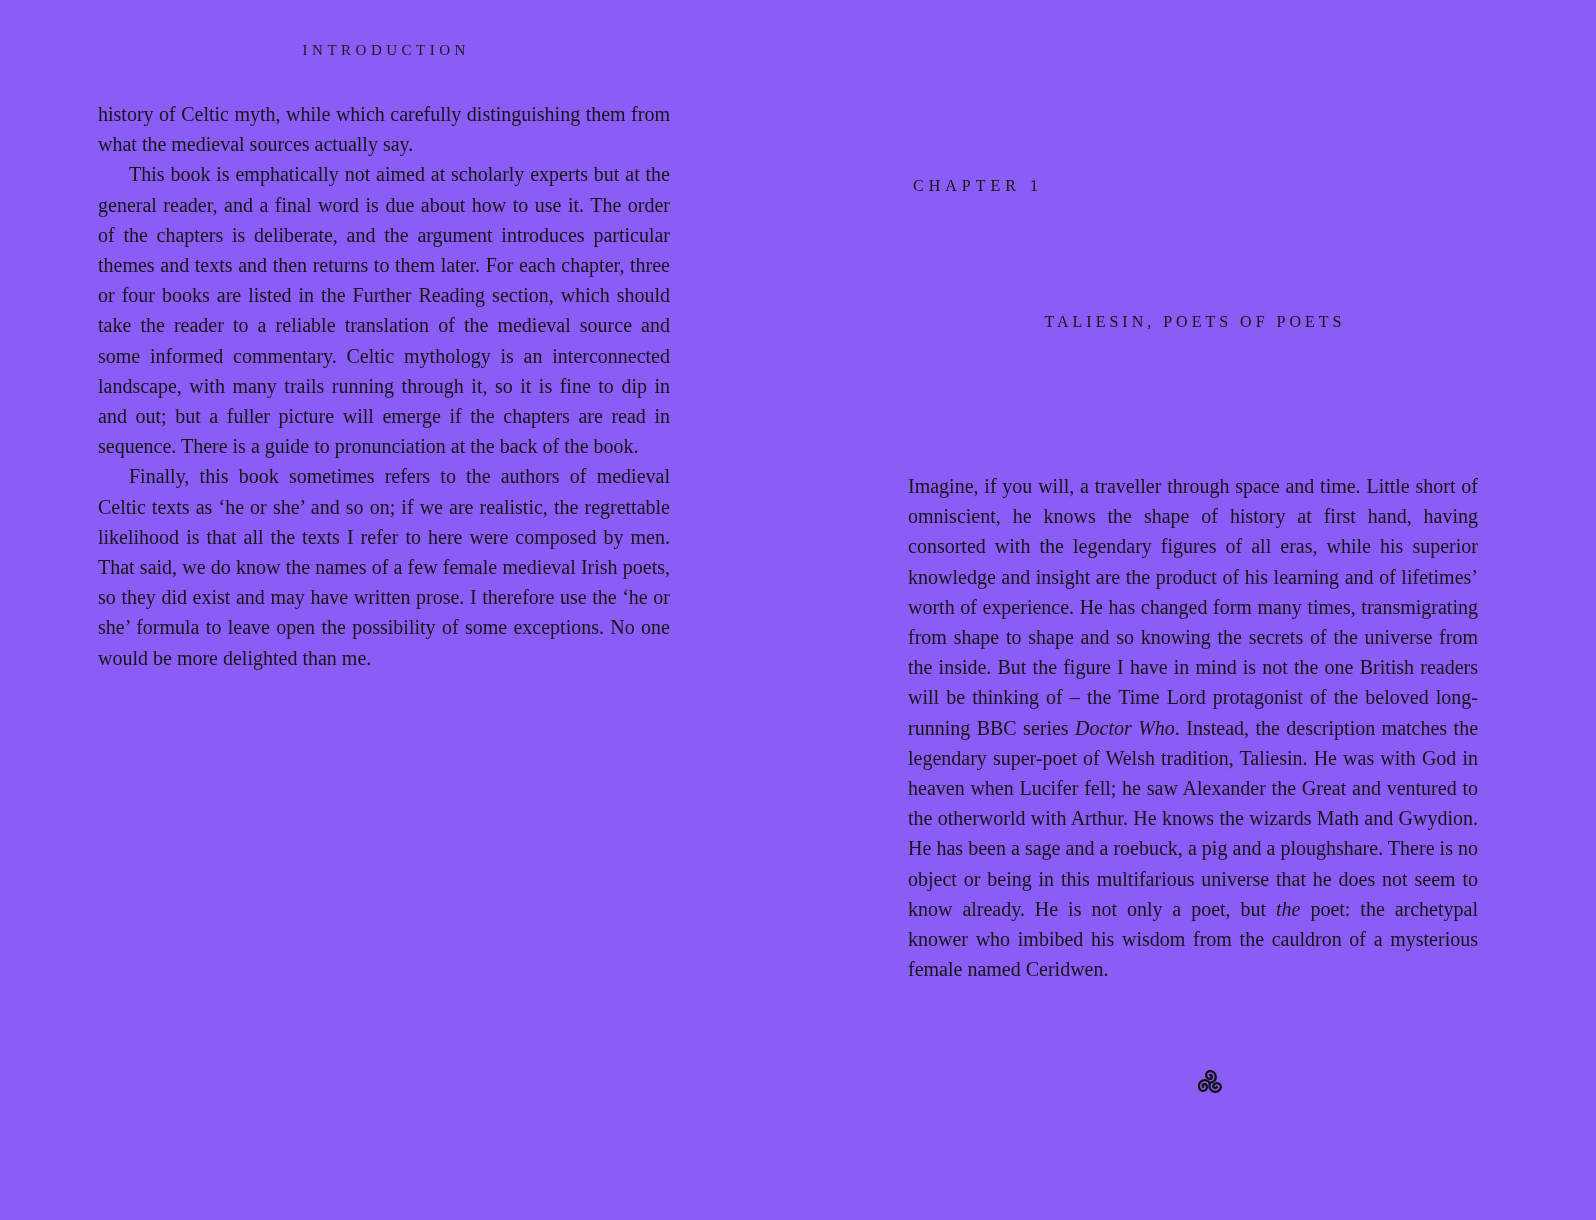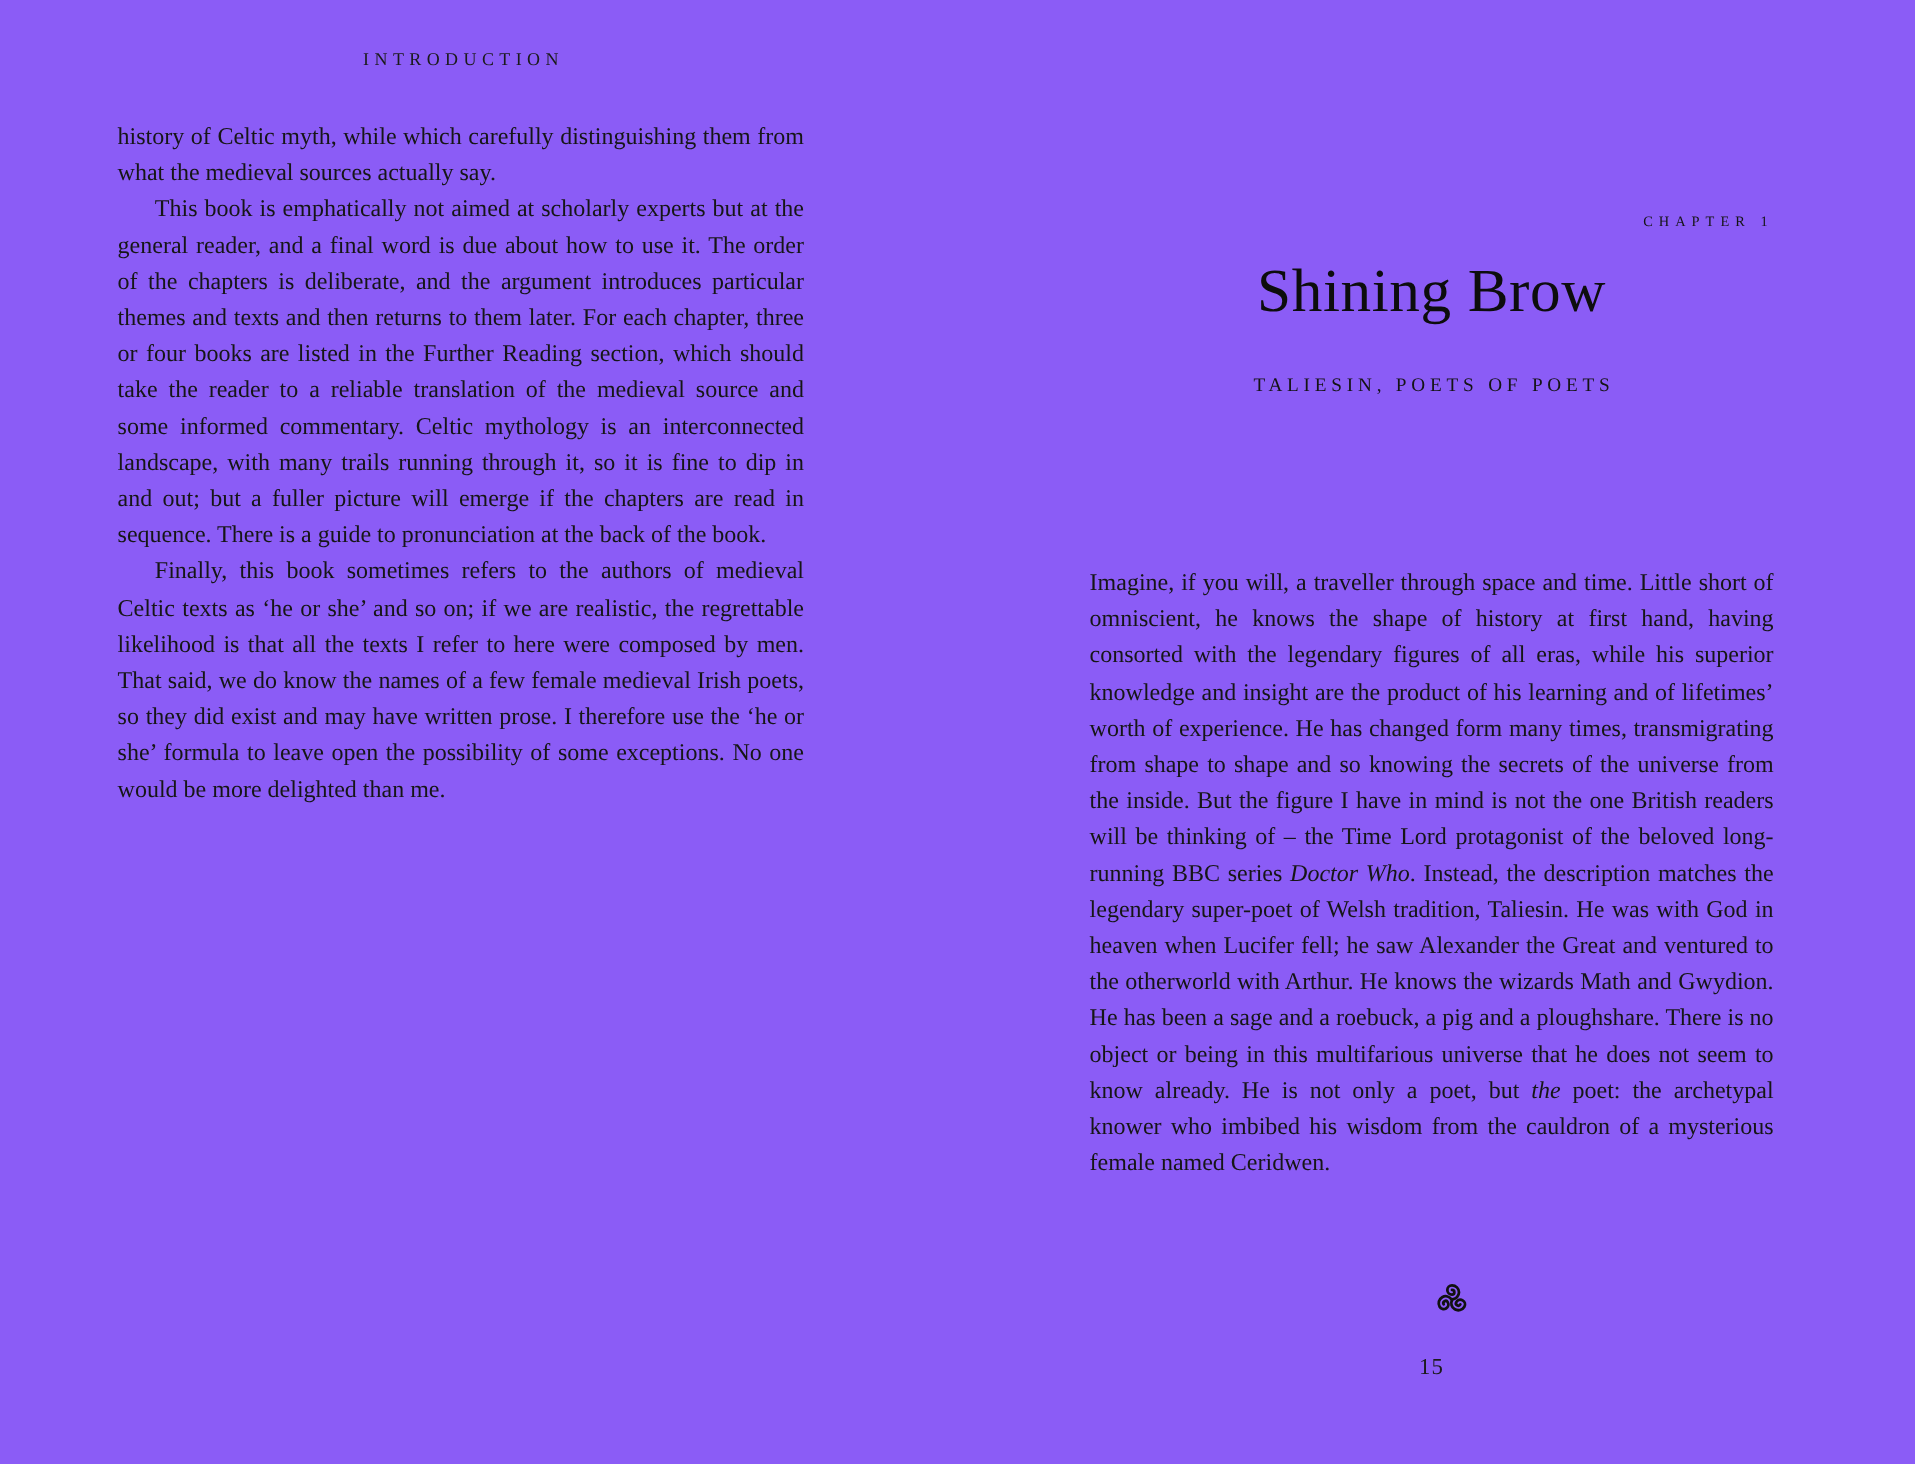--- a/index.html
+++ b/index.html
@@ -50,22 +50,22 @@
 
   .body-text p { margin: 0; }
   .body-text p.indent { text-indent: 1.55em; }
   .body-text em { font-style: italic; }
 
   .chapter-label {
     position: absolute;
     top: 177px;
     left: 0;
     width: 100%;
-    text-align: right;
-    font-size: 12px;
+    text-align: left;
+    font-size: 16px;
     letter-spacing: 5px;
     text-indent: 5px;
     color: #141414;
   }
   .chapter-title {
     position: absolute;
     top: 214px;
     left: 0;
     width: 100%;
     margin: 0;
@@ -116,30 +116,28 @@
     <header class="running-head">INTRODUCTION</header>
     <div class="body-text left-body">
         <p><span>history of Celtic myth, while which carefully distinguishing them from what the medieval sources actually say.</span></p>
         <p class="indent"><span>This book is emphatically not aimed at scholarly experts but at the general reader, and a final word is due about how to use it. The order of the chapters is deliberate, and the argument introduces particular themes and texts and then returns to them later. For each chapter, three or four books are listed in the Further Reading section, which should take the reader to a reliable translation of the medieval source and some informed commentary. Celtic mythology is an interconnected landscape, with many trails running through it, so it is fine to dip in and out; but a fuller picture will emerge if the chapters are read in sequence. There is a guide to pronunciation at the back of the book.</span></p>
         <p class="indent"><span>Finally, this book sometimes refers to the authors of medieval Celtic texts as ‘he or she’ and so on; if we are realistic, the regrettable likelihood is that all the texts I refer to here were composed by men. That said, we do know the names of a few female medieval Irish poets, so they did exist and may have written prose. I therefore use the ‘he or she’ formula to leave open the possibility of some exceptions. No one would be more delighted than me.</span></p>
       </div>
   </section>
 
   <section class="page page-right">
     <div class="chapter-label">CHAPTER 1</div>
-    <h1 class="chapter-title">Shining Brow</h1>
     <div class="chapter-subtitle">TALIESIN, POETS OF POETS</div>
     <div class="body-text right-body">
         <p><span>Imagine, if you will, a traveller through space and time. Little short of omniscient, he knows the shape of history at first hand, having consorted with the legendary figures of all eras, while his superior knowledge and insight are the product of his learning and of lifetimes’ worth of experience. He has changed form many times, transmigrating from shape to shape and so knowing the secrets of the universe from the inside. But the figure I have in mind is not the one British readers will be thinking of – the Time Lord protagonist of the beloved long-running BBC series </span><em>Doctor Who</em><span>. Instead, the description matches the legendary super-poet of Welsh tradition, Taliesin. He was with God in heaven when Lucifer fell; he saw Alexander the Great and ventured to the otherworld with Arthur. He knows the wizards Math and Gwydion. He has been a sage and a roebuck, a pig and a ploughshare. There is no object or being in this multifarious universe that he does not seem to know already. He is not only a poet, but </span><em>the</em><span> poet: the archetypal knower who imbibed his wisdom from the cauldron of a mysterious female named Ceridwen.</span></p>
       </div>
     <div class="ornament">
       <svg viewBox="-14 -14 28 28" xmlns="http://www.w3.org/2000/svg">
         <g fill="none" stroke="#111111" stroke-width="1.9" stroke-linecap="round">
           <path transform="rotate(0) translate(0,-6.6) rotate(90)" d="M 0 0 a 1.6 1.6 0 0 1 3.2 0 a 3.2 3.2 0 0 1 -6.4 0 a 4.8 4.8 0 0 1 9.6 0"></path>
           <path transform="rotate(120) translate(0,-6.6) rotate(90)" d="M 0 0 a 1.6 1.6 0 0 1 3.2 0 a 3.2 3.2 0 0 1 -6.4 0 a 4.8 4.8 0 0 1 9.6 0"></path>
           <path transform="rotate(240) translate(0,-6.6) rotate(90)" d="M 0 0 a 1.6 1.6 0 0 1 3.2 0 a 3.2 3.2 0 0 1 -6.4 0 a 4.8 4.8 0 0 1 9.6 0"></path>
         </g>
       </svg>
     </div>
-    <div class="folio">15</div>
   </section>
 
 </div>
 
 </body></html>

